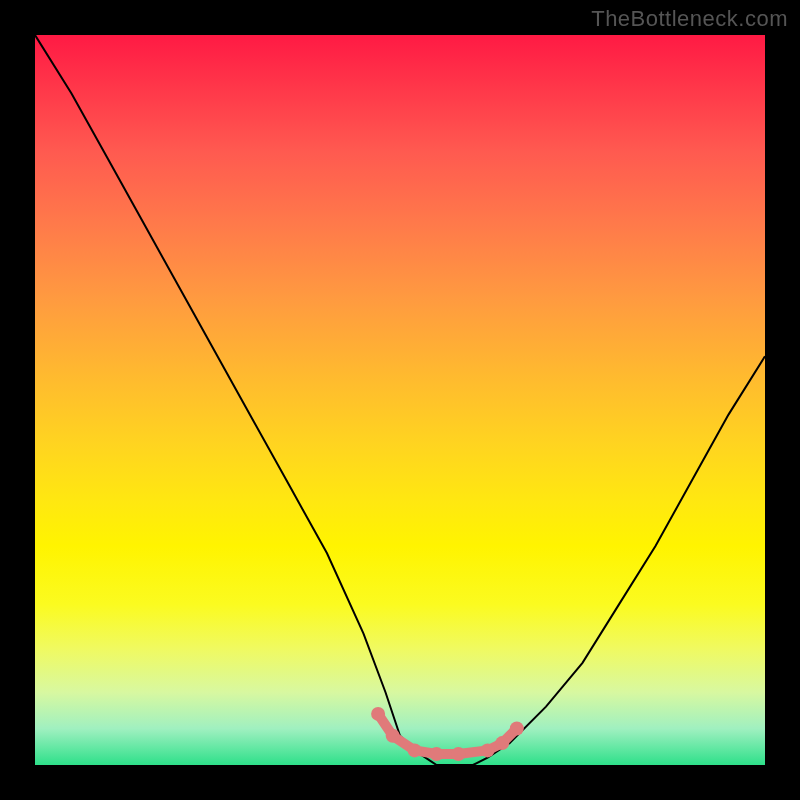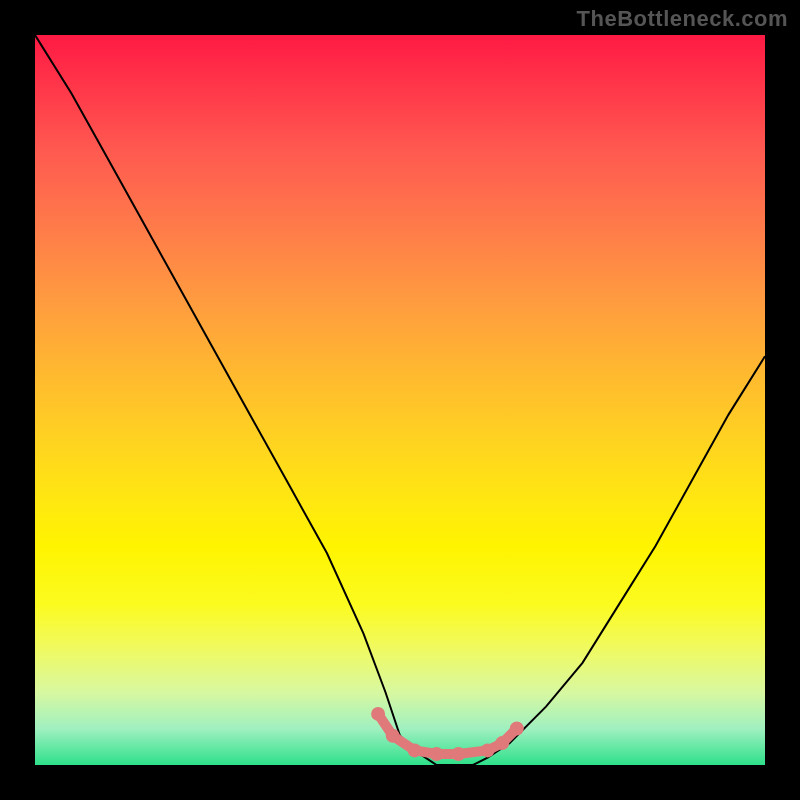--- a/index.html
+++ b/index.html
@@ -16,21 +16,21 @@
     width: 800px;
     height: 800px;
     background: #000;
   }
   .watermark {
     position: absolute;
     top: 6px;
     right: 12px;
     color: #555;
     font-size: 22px;
-    font-weight: 700;
+    font-weight: 400;
     letter-spacing: 0.5px;
     z-index: 20;
     user-select: none;
   }
   .plot-area {
     position: absolute;
     left: 35px;
     top: 35px;
     width: 730px;
     height: 730px;

